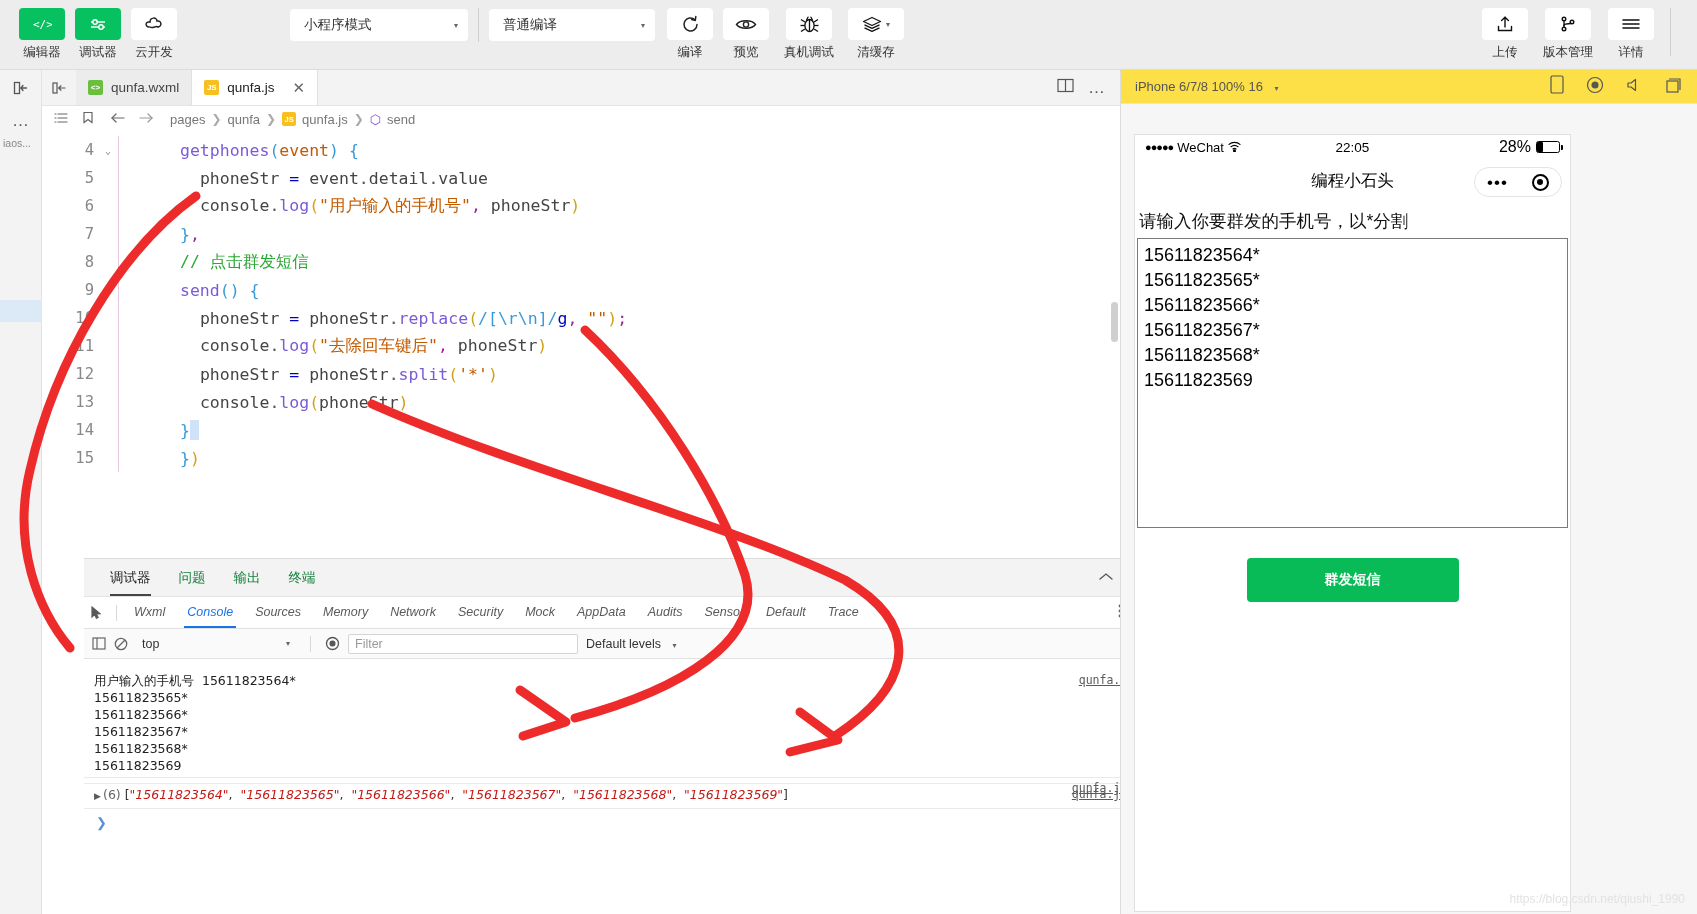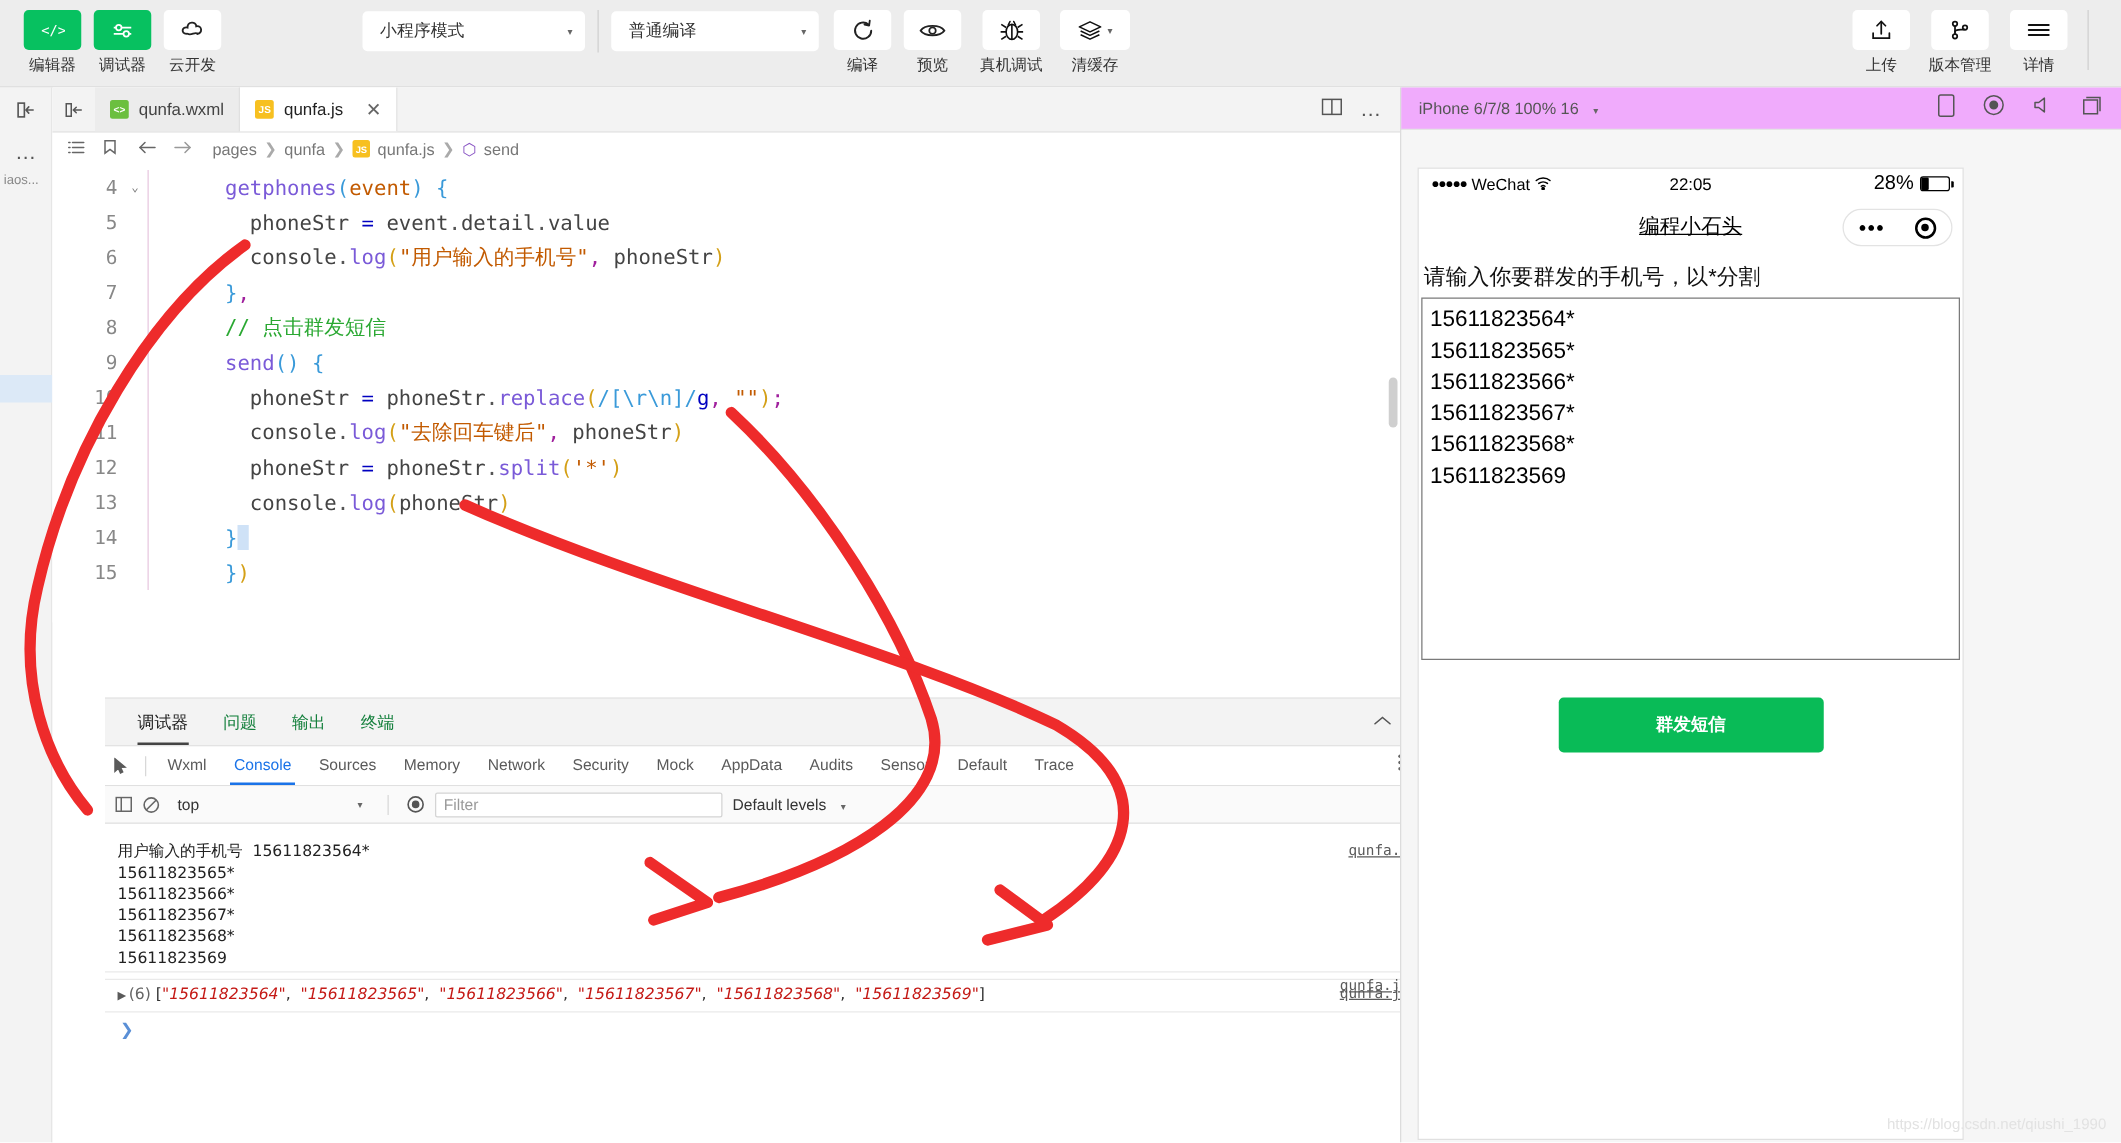--- a/index.html
+++ b/index.html
@@ -137,38 +137,38 @@
     font-size: 11.5px; color: #5a5a5a; text-decoration: underline; cursor: pointer; }
   .arr-tri { display: inline-block; width: 9px; color: #5a5a5a; font-size: 9px; cursor: pointer;}
   .cnt { color: #666; }
   .strv { color: #c41a16; font-style: italic; }
   .brk { color: #333; }
   .prompt-row { padding: 6px 0 0 12px; color: #5a8fd6; font-size: 13px; }
 
   
   .sim { position: absolute; left: 1120px; top: 70px; width: 577px; height: 844px; background: #f6f6f6;
     border-left: 1px solid #dcdcdc; }
-  .sim-bar { height: 34px; display: flex; align-items: center; padding: 0 14px; background: #f0abfc;
+  .sim-bar { height: 34px; display: flex; align-items: center; padding: 0 14px; background: #fde047;
     border-bottom: 1px solid #e4e4e4; }
   .sim-device { font-size: 13px; color: #555; cursor: pointer; }
   .sim-bar-right { margin-left: auto; display: flex; align-items: center; gap: 22px; color: #555; }
 
   .phone { position: absolute; left: 13px; top: 64px; width: 437px; height: 778px; background: #fff;
     border: 1px solid #e0e0e0; }
   .status-bar { height: 24px; display: flex; align-items: center; padding: 0 10px; font-size: 13px; color: #000; }
   .sb-left { display: flex; align-items: center; gap: 4px; }
   .dots { letter-spacing: -1px; font-size: 11px; }
   .sb-center { position: absolute; left: 0; right: 0; text-align: center; font-size: 13.5px; pointer-events: none; }
   .sb-right { margin-left: auto; display: flex; align-items: center; gap: 5px; font-size: 16px; }
   .battery { width: 24px; height: 12px; border: 1.4px solid #000; border-radius: 2.5px; position: relative; }
   .battery::after { content:""; position:absolute; right:-3.5px; top:3px; width:2px; height:5px; background:#000; border-radius:0 1px 1px 0;}
   .battery i { display:block; height: 100%; background: #000; border-radius: 1px; }
 
   .nav-bar { height: 44px; position: relative; display: flex; align-items: center; justify-content: center; }
-  .nav-title { font-size: 16.5px; color: #000; text-decoration: underline; }
+  .nav-title { font-size: 16.5px; color: #000; }
   .capsule { position: absolute; right: 8px; top: 8px; width: 88px; height: 30px; border: 1px solid #e3e3e3;
     border-radius: 16px; display: flex; align-items: center; justify-content: space-around; background: #fff; }
   .cap-dots { letter-spacing: 1px; font-size: 17px; line-height: 1; }
   .cap-target { width: 17px; height: 17px; border: 2px solid #000; border-radius: 50%;
     display: flex; align-items: center; justify-content: center; }
   .cap-target i { width: 6px; height: 6px; background: #000; border-radius: 50%; display: block;}
 
   .page-body { padding: 4px 2px 0 2px; }
   .page-hint { font-size: 17.5px; color: #111; padding: 2px 0 5px 2px; }
   .textarea-box { border: 1px solid #7a7a7a; height: 290px; padding: 4px 6px; font-size: 18px;
@@ -500,21 +500,21 @@
         </div>
       </div>
 
       <div class="dt-subtabs">
         <span class="st-ico">
           <svg width="14" height="14" viewBox="0 0 14 14" fill="none" stroke="#5a5a5a" stroke-width="1.2">
             <path d="M2 1 L2 11 L4.7 8.6 L6.4 12.3 L8.1 11.5 L6.4 7.9 L10 7.7 Z" fill="#5a5a5a"></path>
           </svg>
         </span>
         <span class="st-sep"></span>
-        <div id="dt-sub-tabs" style="display:flex;">
+        <div id="dt-sub-tabs" style="display:flex;font-style:italic;">
             <div class="subtab">Wxml</div>
             <div class="subtab active">Console</div>
             <div class="subtab">Sources</div>
             <div class="subtab">Memory</div>
             <div class="subtab">Network</div>
             <div class="subtab">Security</div>
             <div class="subtab">Mock</div>
             <div class="subtab">AppData</div>
             <div class="subtab">Audits</div>
             <div class="subtab">Sensor</div>

